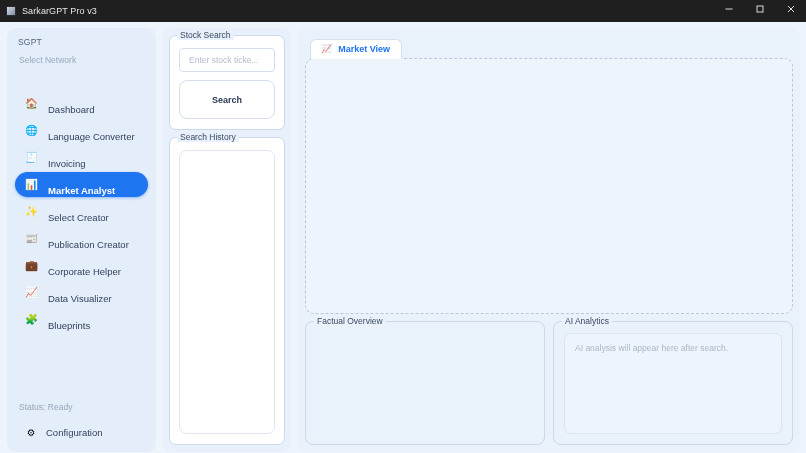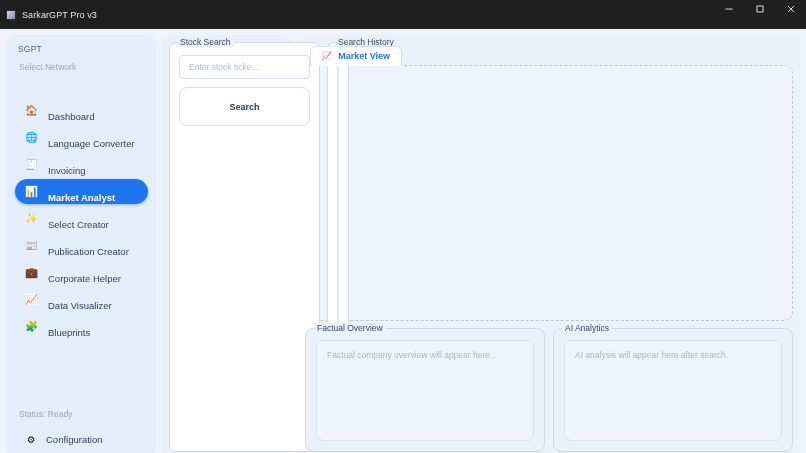--- a/index.html
+++ b/index.html
@@ -7,21 +7,21 @@
   html, body {
     width: 806px;
     height: 453px;
     overflow: hidden;
     font-family: "Liberation Sans", sans-serif;
     background: #eef4fb;
   }
 
   
   .titlebar {
-    height: 29px;
+    height: 22px;
     background: #1f1f1f;
     display: flex;
     align-items: center;
     padding-left: 6px;
     position: relative;
   }
   .tb-appicon {
     width: 10px; height: 10px;
     background: linear-gradient(135deg,#cfd8e3 0%,#7f8fa6 100%);
     border: 1px solid #2b2b2b;
@@ -155,21 +155,21 @@
   .config-item .lbl { font-size: 9.5px; color: #33415c; }
 
   
   .leftcol {
     width: 128px;
     flex: 0 0 128px;
     background: #e7f0fb;
     border-radius: 9px;
     padding: 7px 6px;
     display: flex;
-    flex-direction: row;
+    flex-direction: column;
     gap: 7px;
   }
 
   .group {
     position: relative;
     border: 1px solid #ccd9e8;
     border-radius: 7px;
     background: #ffffff;
   }
   .group-title {
@@ -422,21 +422,20 @@
         <span class="lbl">Market View</span>
       </div>
     </div>
 
     <div class="chart-area"></div>
 
     <div class="bottom-row">
 
       <div class="panel">
         <span class="panel-title">Factual Overview</span>
-        <div class="panel-body">Factual company overview will appear here...</div>
       </div>
 
       <div class="panel">
         <span class="panel-title">AI Analytics</span>
         <div class="panel-body">AI analysis will appear here after search.</div>
       </div>
 
     </div>
 
   </div>

